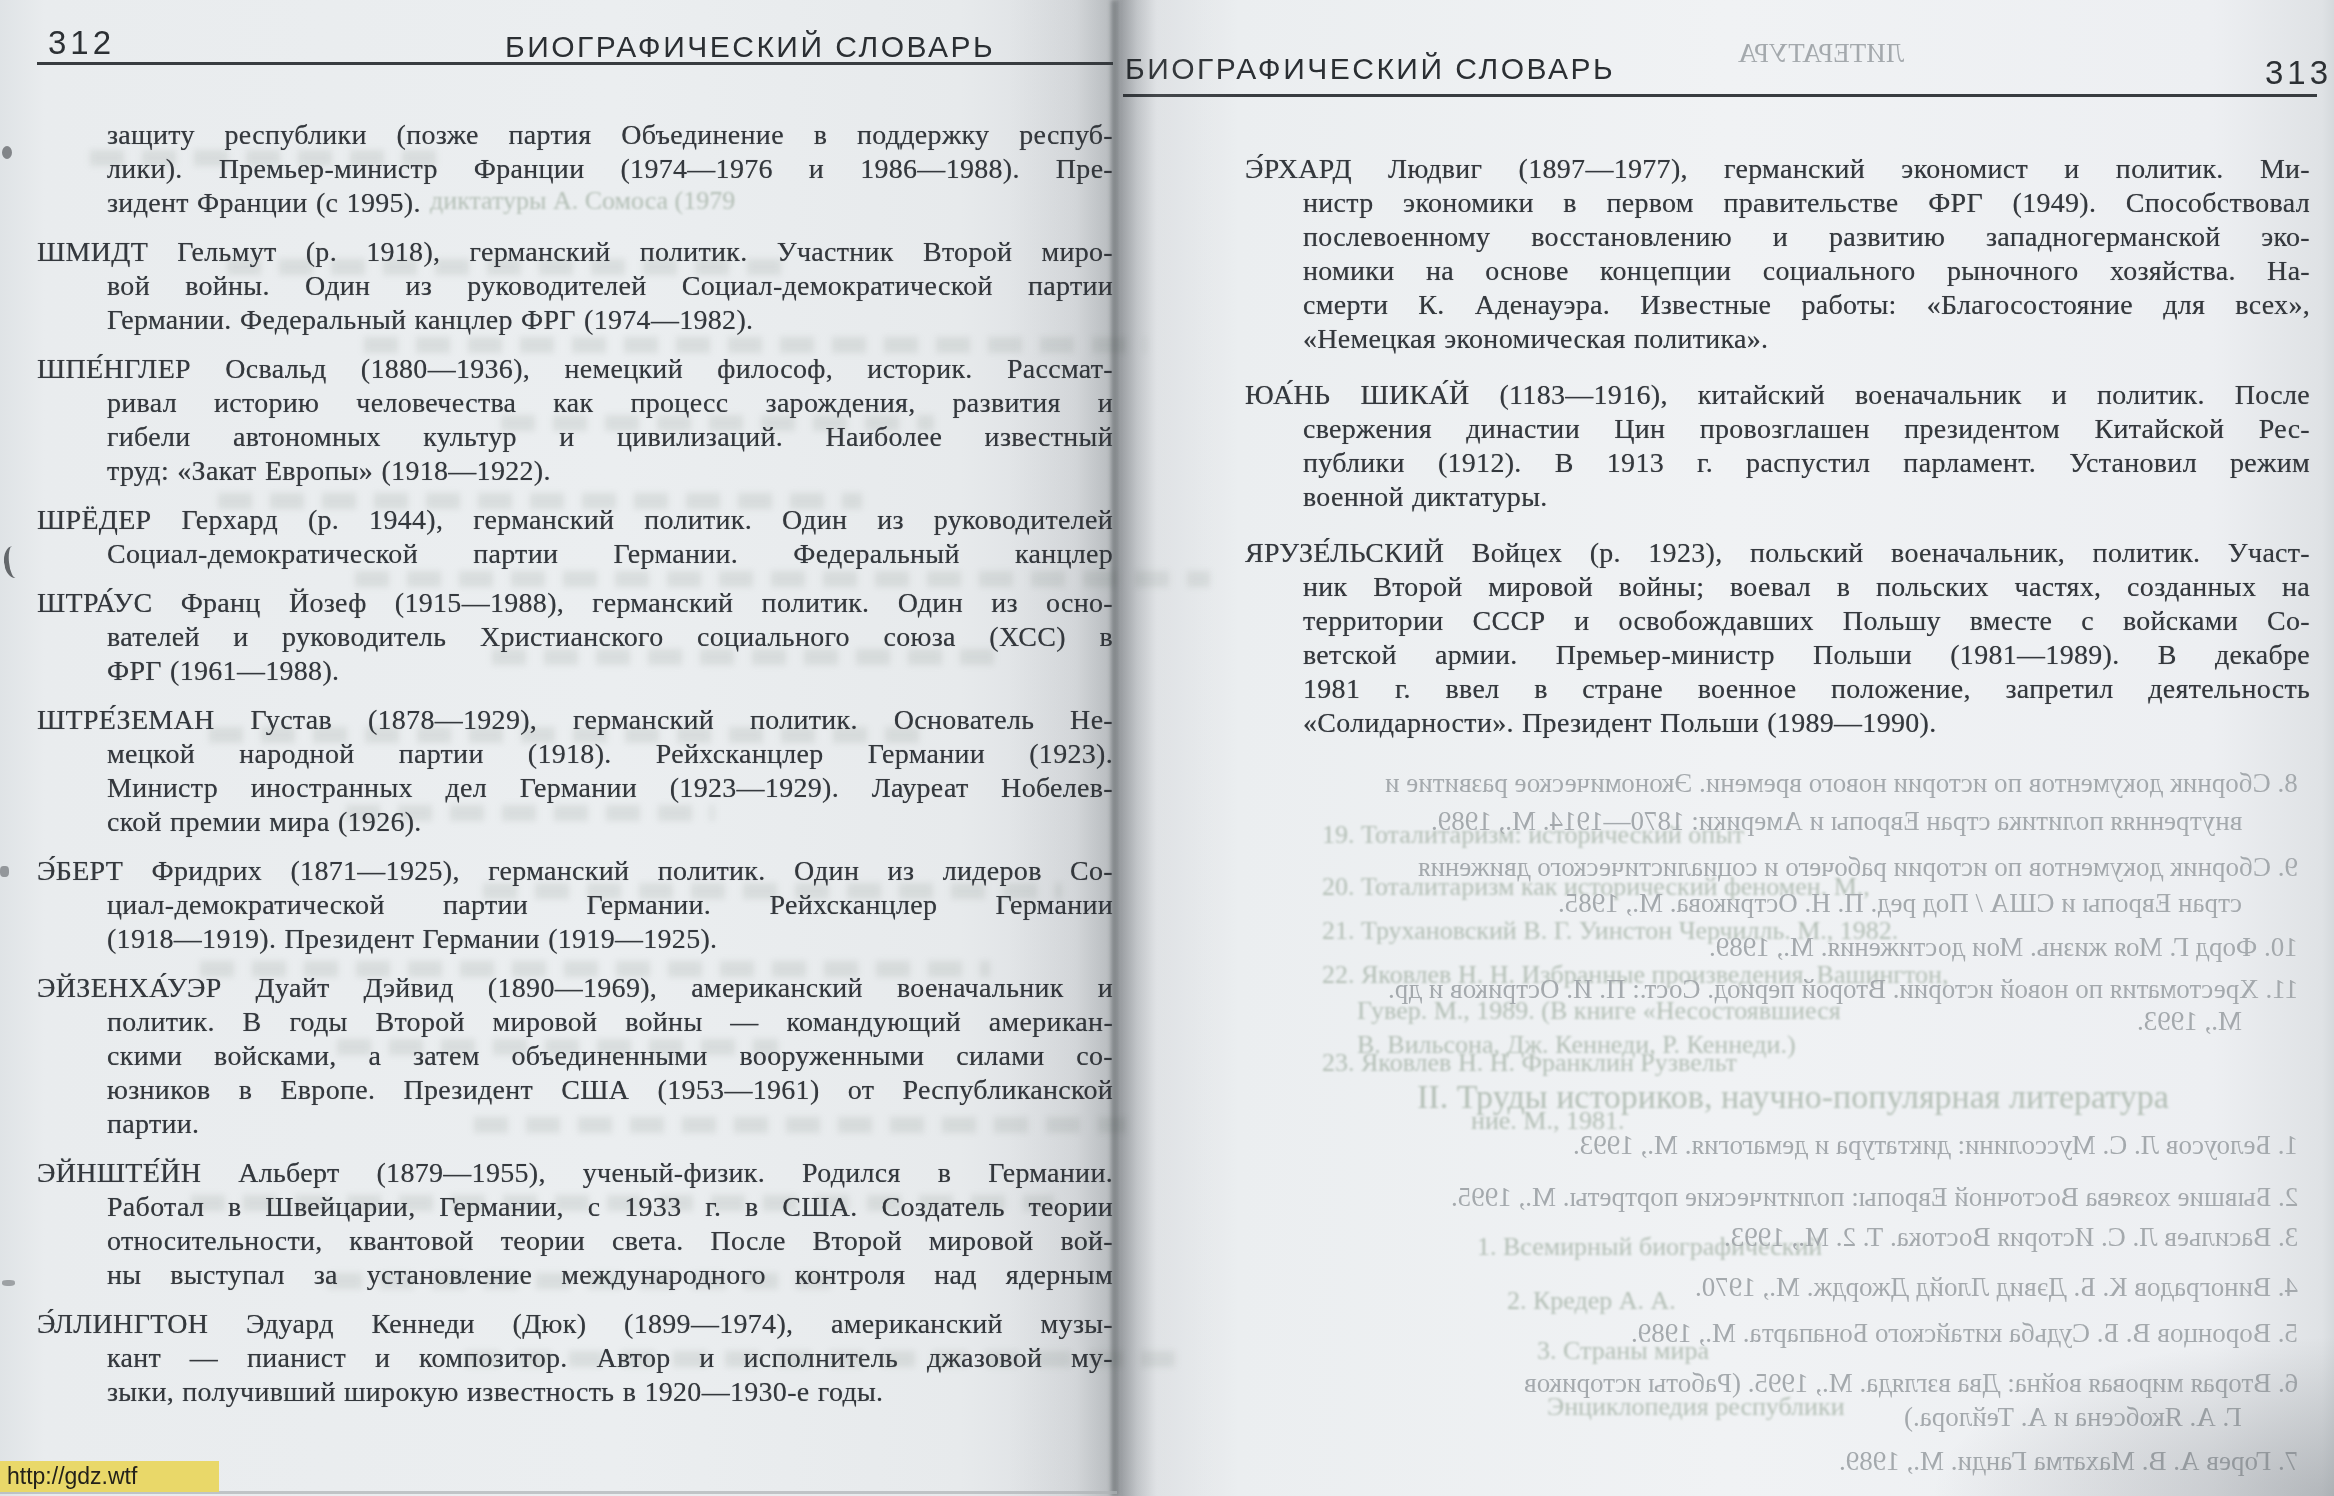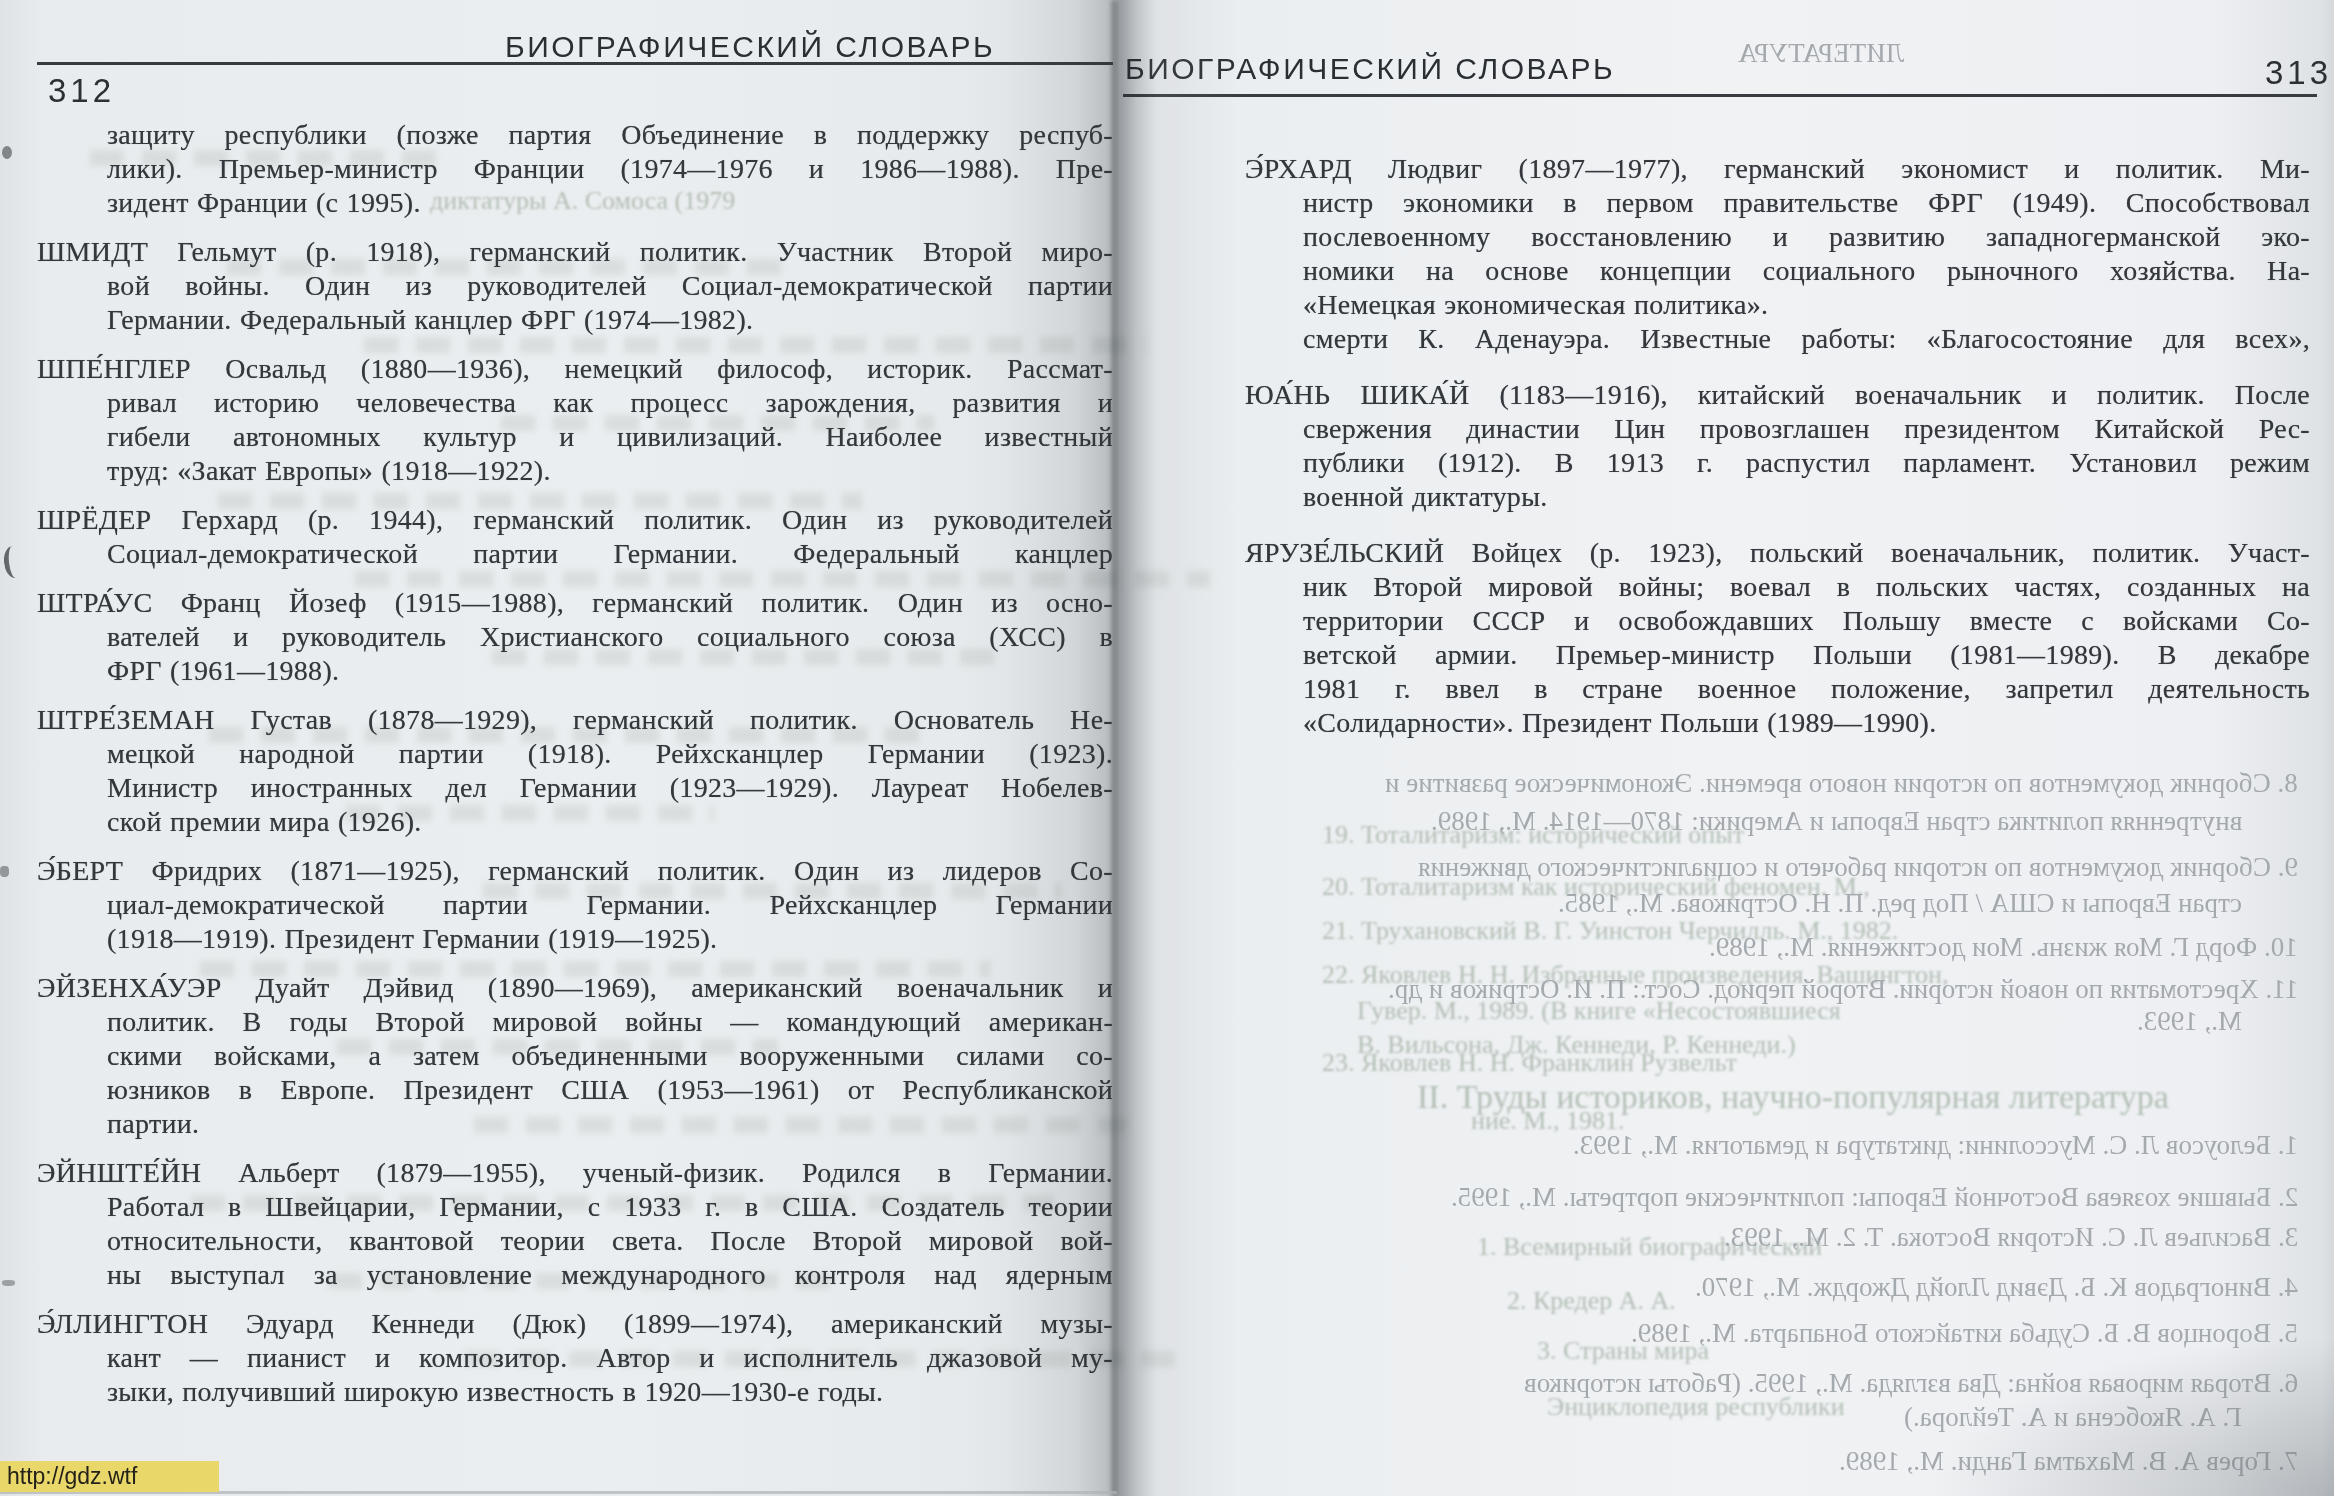--- a/index.html
+++ b/index.html
@@ -14,21 +14,21 @@
   .gutter{position:absolute;left:1007px;top:0;width:250px;height:1496px;pointer-events:none;z-index:5;
     background:linear-gradient(90deg,rgba(40,44,48,0) 0%,rgba(40,44,48,.05) 28%,rgba(40,44,48,.14) 41%,rgba(24,27,31,.26) 46%,rgba(24,27,31,.10) 52%,rgba(255,255,255,.06) 60%,rgba(40,44,48,0) 100%);}
   .crease{position:absolute;left:1111px;top:0;width:7px;height:1496px;background:rgba(58,62,66,.38);filter:blur(2px);z-index:6;}
 
   .page-num{position:absolute;font-family:"Liberation Sans","DejaVu Sans",sans-serif;
     font-size:33px;letter-spacing:4px;color:#2c3034;}
   .running-head{position:absolute;font-family:"Liberation Sans","DejaVu Sans",sans-serif;
     font-size:30px;letter-spacing:2.5px;color:#2b2f33;white-space:nowrap;}
   .rule{position:absolute;height:3px;background:#383c40;}
 
-  #lp-num{left:48px;top:24px;margin-top:48px;}
+  #lp-num{left:48px;top:24px;}
   #lp-head{left:505px;top:30px;}
   #lp-rule{left:37px;top:62px;width:1076px;}
   #rp-head{left:8px;top:52px;}
   #rp-num{left:1148px;top:54px;}
   #rp-rule{left:6px;top:94px;width:1194px;}
 
   .body-block{position:absolute;z-index:3;}
   #left-body{left:37px;top:118px;width:1076px;}
   #right-body{left:128px;top:152px;width:1065px;}
 
@@ -150,22 +150,22 @@
   <div id="right-page" class="page rp">
     <div id="rp-head" class="running-head">БИОГРАФИЧЕСКИЙ СЛОВАРЬ</div>
     <div id="rp-num" class="page-num">313</div>
     <div id="rp-rule" class="rule"></div>
     <div id="right-body" class="body-block">
         <div class="entry">
           <div class="line">Э́РХАРД Людвиг (1897—1977), германский экономист и политик. Ми-</div>
           <div class="line cont">нистр экономики в первом правительстве ФРГ (1949). Способствовал</div>
           <div class="line cont">послевоенному восстановлению и развитию западногерманской эко-</div>
           <div class="line cont">номики на основе концепции социального рыночного хозяйства. На-</div>
+          <div class="line cont">смерти К. Аденауэра. Известные работы: «Благосостояние для всех»,</div>
           <div class="line cont last">«Немецкая экономическая политика».</div>
-          <div class="line cont">смерти К. Аденауэра. Известные работы: «Благосостояние для всех»,</div>
         </div>
         <div class="entry">
           <div class="line">ЮА́НЬ ШИКА́Й (1183—1916), китайский военачальник и политик. После</div>
           <div class="line cont">свержения династии Цин провозглашен президентом Китайской Рес-</div>
           <div class="line cont">публики (1912). В 1913 г. распустил парламент. Установил режим</div>
           <div class="line cont last">военной диктатуры.</div>
         </div>
         <div class="entry">
           <div class="line">ЯРУЗЕ́ЛЬСКИЙ Войцех (р. 1923), польский военачальник, политик. Участ-</div>
           <div class="line cont">ник Второй мировой войны; воевал в польских частях, созданных на</div>

